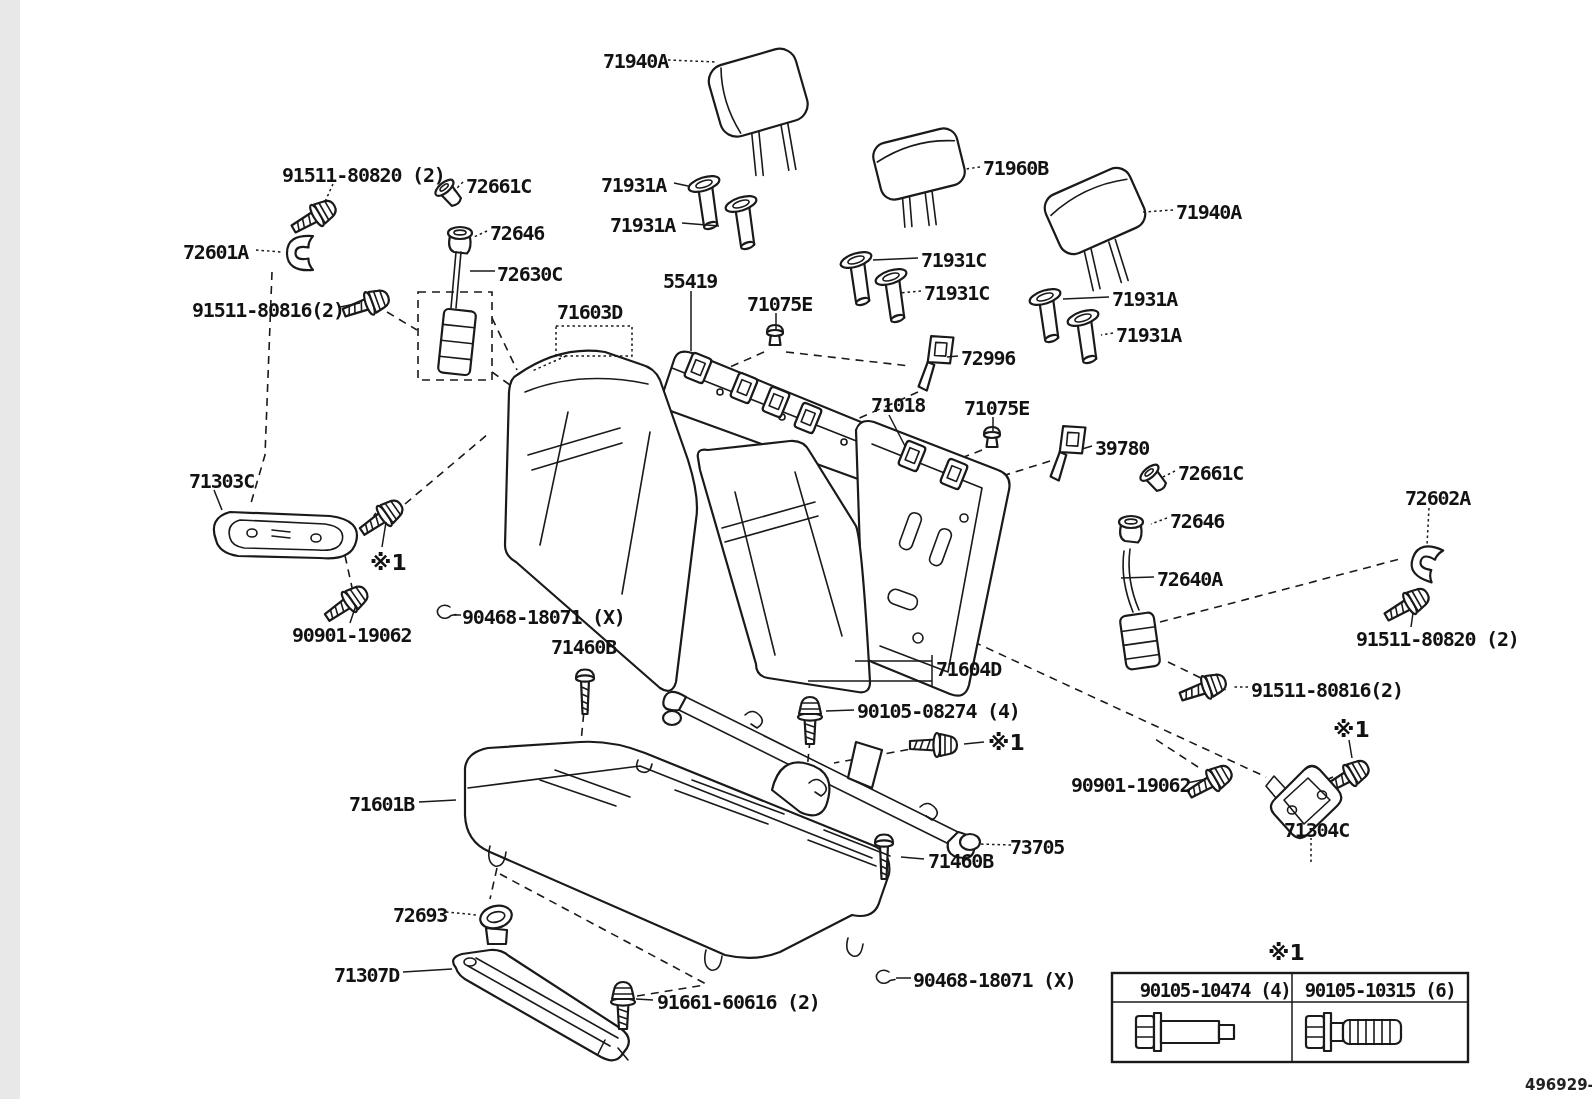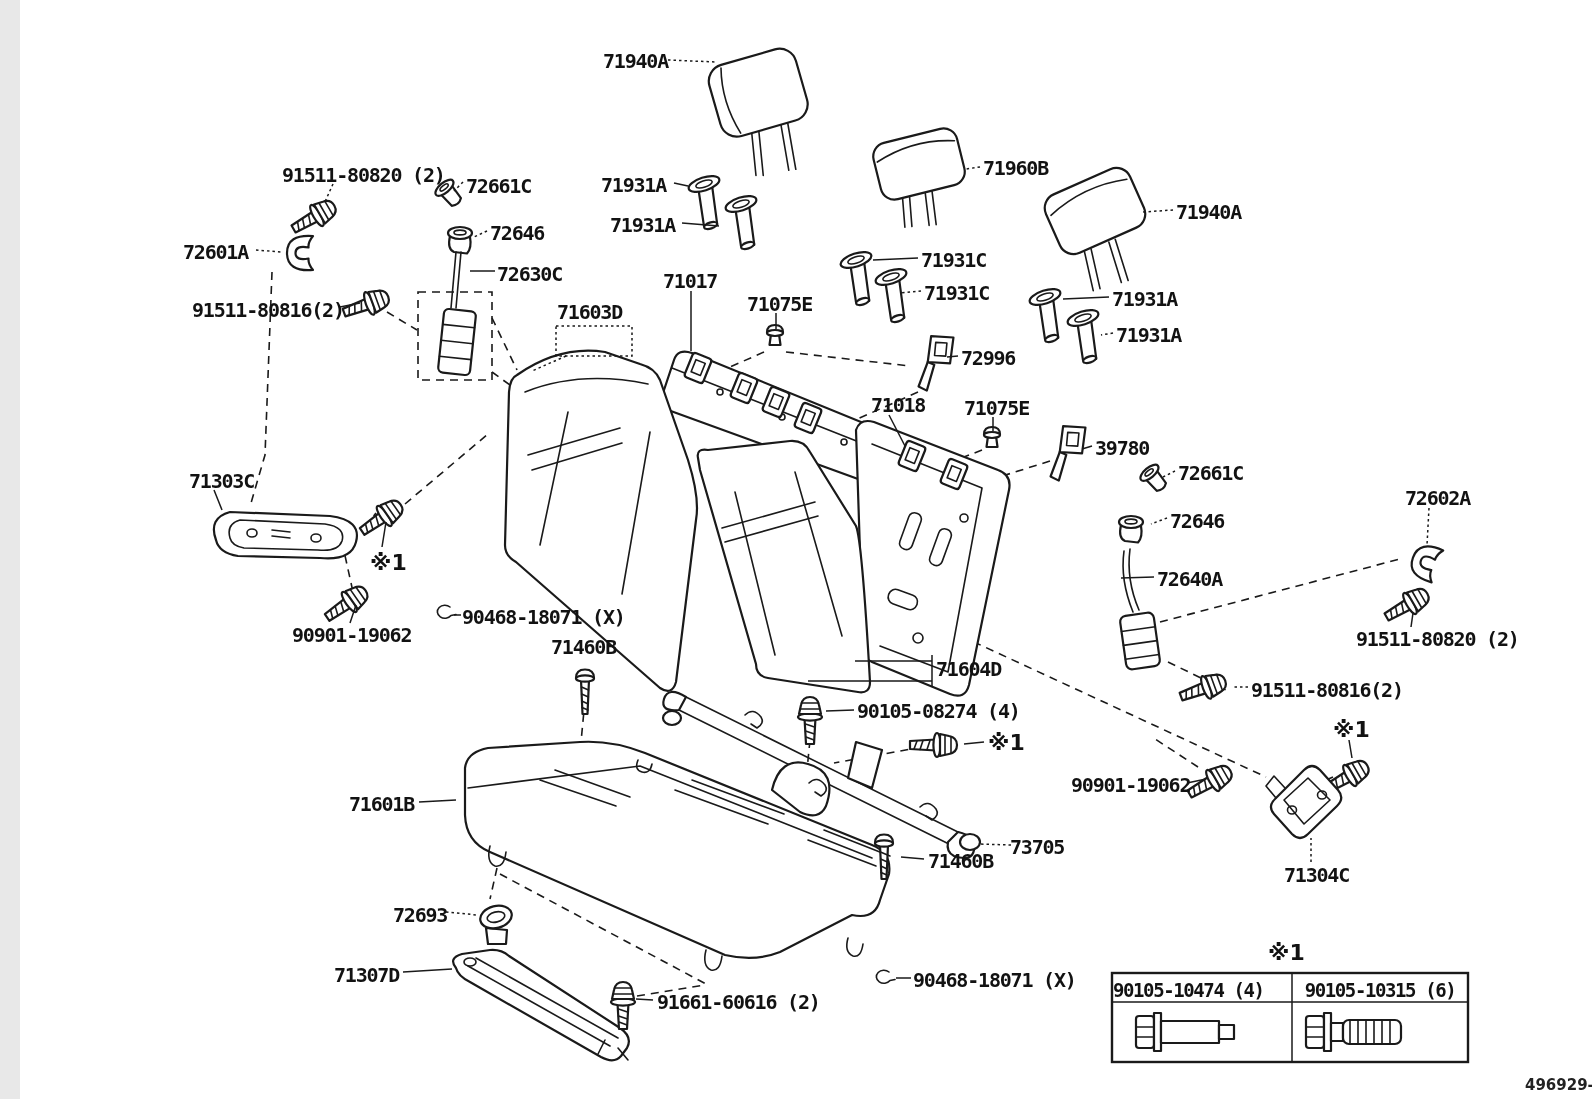--- a/index.html
+++ b/index.html
@@ -340,21 +340,21 @@
 </svg>
 
 <div class="lbl" style="left:583px;top:51px">71940A</div>
 <div class="lbl" style="left:262px;top:165px">91511-80820 (2)</div>
 <div class="lbl" style="left:446px;top:176px">72661C</div>
 <div class="lbl" style="left:470px;top:223px">72646</div>
 <div class="lbl" style="left:163px;top:242px">72601A</div>
 <div class="lbl" style="left:477px;top:264px">72630C</div>
 <div class="lbl" style="left:172px;top:300px">91511-80816(2)</div>
 <div class="lbl" style="left:537px;top:302px">71603D</div>
-<div class="lbl" style="left:643px;top:271px">71017</div>
+<div class="lbl" style="left:643px;top:271px">55419</div>
 <div class="lbl" style="left:727px;top:294px">71075E</div>
 <div class="lbl" style="left:581px;top:175px">71931A</div>
 <div class="lbl" style="left:590px;top:215px">71931A</div>
 <div class="lbl" style="left:963px;top:158px">71960B</div>
 <div class="lbl" style="left:1156px;top:202px">71940A</div>
 <div class="lbl" style="left:901px;top:250px">71931C</div>
 <div class="lbl" style="left:904px;top:283px">71931C</div>
 <div class="lbl" style="left:1092px;top:289px">71931A</div>
 <div class="lbl" style="left:1096px;top:325px">71931A</div>
 <div class="lbl" style="left:941px;top:348px">72996</div>
@@ -373,25 +373,25 @@
 <div class="lbl" style="left:442px;top:607px">90468-18071 (X)</div>
 <div class="lbl" style="left:531px;top:637px">71460B</div>
 <div class="lbl" style="left:916px;top:659px">71604D</div>
 <div class="lbl" style="left:837px;top:701px">90105-08274 (4)</div>
 <div class="lbl ref" style="left:968px;top:731px">※1</div>
 <div class="lbl" style="left:329px;top:794px">71601B</div>
 <div class="lbl" style="left:990px;top:837px">73705</div>
 <div class="lbl" style="left:908px;top:851px">71460B</div>
 <div class="lbl" style="left:1051px;top:775px">90901-19062</div>
 <div class="lbl ref" style="left:1313px;top:718px">※1</div>
-<div class="lbl" style="left:1264px;top:865px">71304C</div>
+<div class="lbl" style="left:1264px;top:820px">71304C</div>
 <div class="lbl" style="left:373px;top:905px">72693</div>
 <div class="lbl" style="left:314px;top:965px">71307D</div>
 <div class="lbl" style="left:637px;top:992px">91661-60616 (2)</div>
 <div class="lbl" style="left:893px;top:970px">90468-18071 (X)</div>
 
 <div class="lbl ref" style="left:1248px;top:941px">※1</div>
-<div class="hdr" style="left:1093px;top:979px;width:144px">90105-10474 (4)</div>
+<div class="hdr" style="left:1093px;top:979px;width:204px">90105-10474 (4)</div>
 <div class="hdr" style="left:1274px;top:979px;width:172px">90105-10315 (6)</div>
 
 <div class="docnum" style="left:1505px;top:1076px">496929-D</div>
 
 </div>
 
 </body></html>

